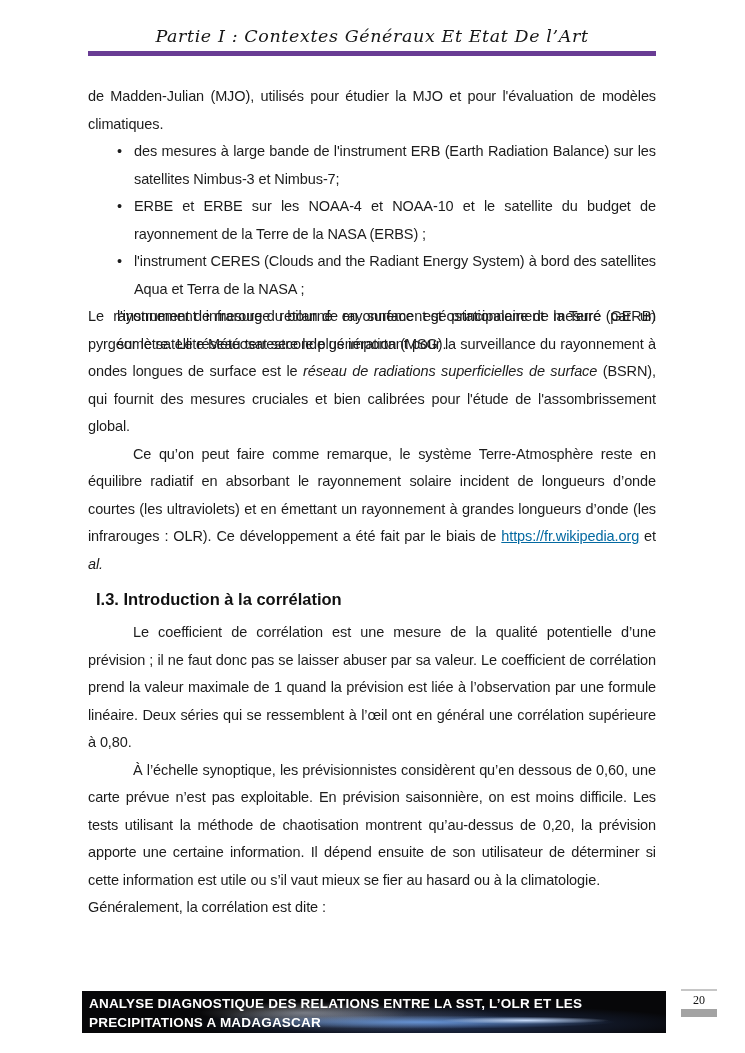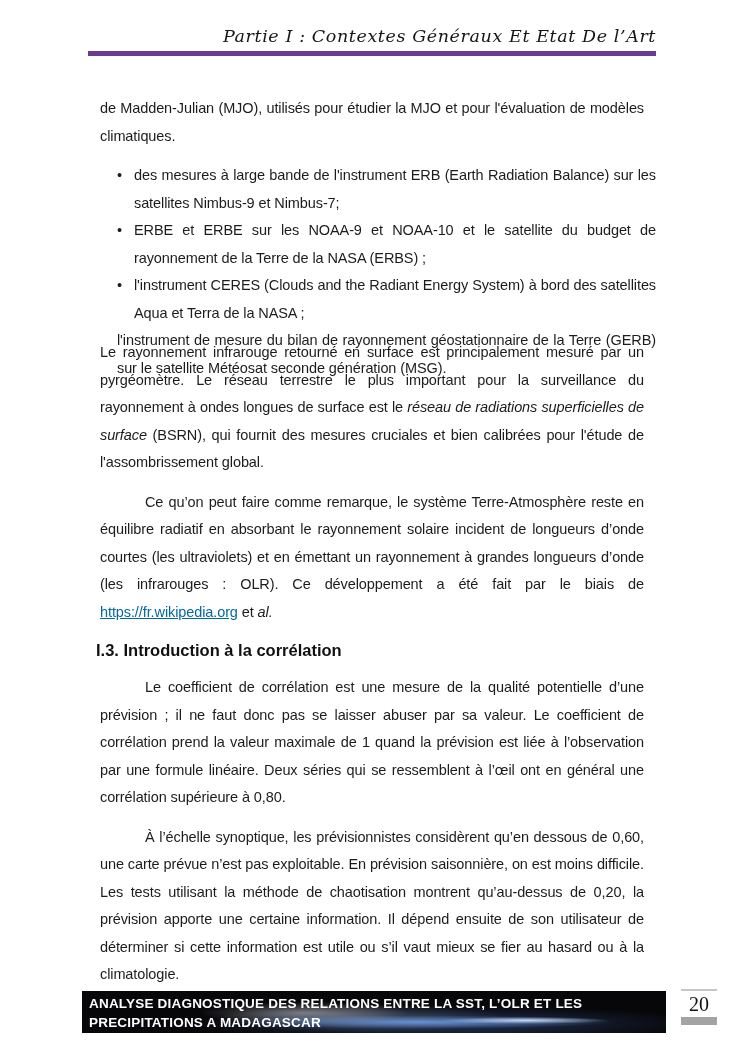--- a/index.html
+++ b/index.html
@@ -2,35 +2,35 @@
 <html><head>
 <meta charset="utf-8">
 <style>
   html,body { margin:0; padding:0; background:#ffffff; }
   .page {
     position:relative; width:745px; height:1053px; background:#ffffff;
     font-family:"Liberation Sans", sans-serif; color:#1c1c1c; overflow:hidden;
   }
   
   .header-title {
-    position:absolute; top:26px; left:88px; width:568px; text-align:right;
+    position:absolute; top:26px; left:88px; width:568px; text-align:center;
     font-family:"DejaVu Serif", serif; font-style:italic; font-size:17.5px;
     letter-spacing:0.6px; color:#161616; white-space:nowrap;
   }
   .header-rule {
     position:absolute; top:51px; left:88px; width:568px; height:5px;
     background:#693C94;
   }
   
   .body-text {
     position:absolute; top:83px; left:88px; width:568px;
     font-size:14.5px; line-height:27.5px; letter-spacing:-0.1px;
     text-align:justify; color:#1c1c1c;
   }
-  .body-text p { margin:12px; }
+  .body-text p { margin:0; }
   .ind { text-indent:45px; }
   ul.blist { margin:0; padding:0; list-style:none; }
   ul.blist li { position:relative; padding-left:46px; }
   ul.blist .bullet { position:absolute; left:29px; top:0; }
   .it { font-style:italic; }
   a.doclink { color:#0369a1; text-decoration:underline; }
   h2.sec {
     margin:9px 0 8px 8px; font-size:16.5px; line-height:24px;
     font-weight:bold; color:#111; letter-spacing:0;
   }
@@ -48,44 +48,44 @@
   }
   .footer-title {
     position:relative; z-index:2; padding:3px 6px 0 7px;
     font-size:13.5px; line-height:19px; font-weight:bold; color:#ffffff;
     letter-spacing:0.2px;
   }
   
   .pagenum-block { position:absolute; left:681px; top:989px; width:36px; text-align:center; }
   .pagenum-topline { height:2px; background:#c6c6c6; }
   .pagenum-num {
-    font-family:"Liberation Serif", serif; font-size:20px; color:#111;
+    font-family:"Liberation Serif", serif; font-size:12px; color:#111;
     padding:2px 0 1px 0;
   }
   .pagenum-bar { height:8px; background:#a3a3a3; }
 </style>
 </head>
 <body>
 
 <div class="page">
 
   <div class="header-title">Partie I : Contextes Généraux Et Etat De l’Art</div>
   <div class="header-rule"></div>
 
   <div class="body-text">
     <p>de Madden-Julian (MJO), utilisés pour étudier la MJO et pour l'évaluation de modèles climatiques.</p>
 
     <ul class="blist">
       <li>
         <span class="bullet">•</span>
-        <span>des mesures à large bande de l'instrument ERB (Earth Radiation Balance) sur les satellites Nimbus-9 et Nimbus-7;</span>
+        <span>des mesures à large bande de l'instrument ERB (Earth Radiation Balance) sur les satellites Nimbus-3 et Nimbus-7;</span>
       </li>
       <li>
         <span class="bullet">•</span>
-        <span>ERBE et ERBE sur les NOAA-9 et NOAA-10 et le satellite du budget de rayonnement de la Terre de la NASA (ERBS) ;</span>
+        <span>ERBE et ERBE sur les NOAA-4 et NOAA-10 et le satellite du budget de rayonnement de la Terre de la NASA (ERBS) ;</span>
       </li>
       <li>
         <span class="bullet">•</span>
         <span>l'instrument CERES (Clouds and the Radiant Energy System) à bord des satellites Aqua et Terra de la NASA ;</span>
       </li>
       <li>
         <span class="bullet">l'instrument de mesure du bilan de rayonnement géostationnaire de la Terre (GERB) sur le satellite Météosat seconde génération (MSG).</span>
       </li>
     </ul>
 

